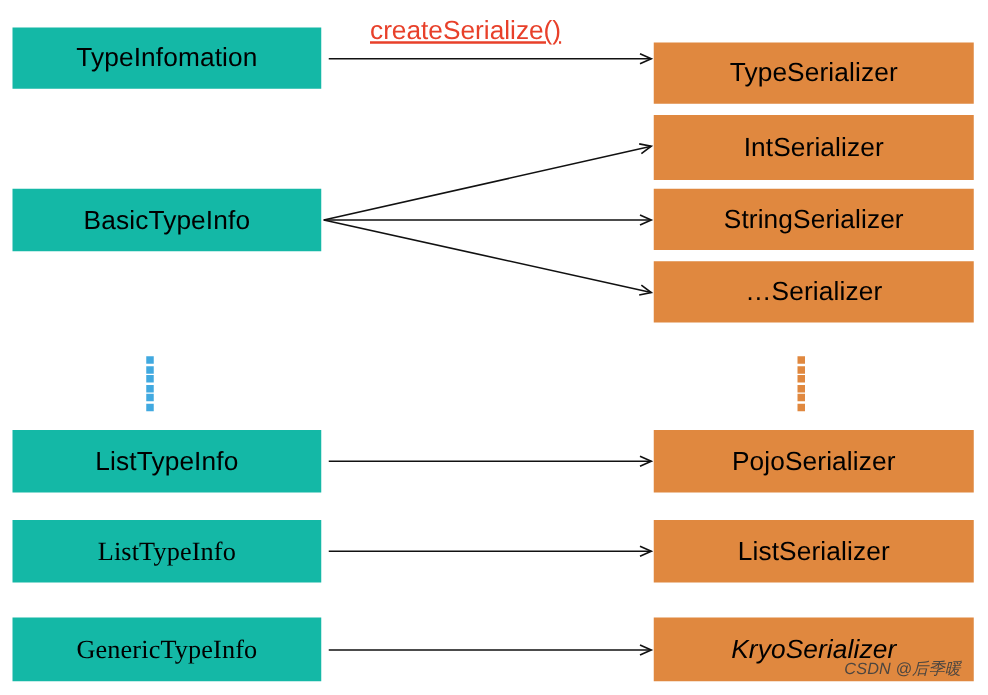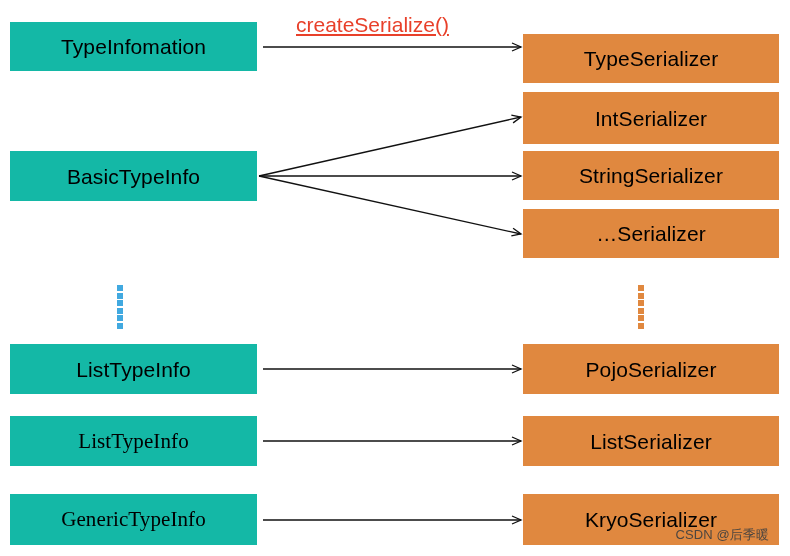--- a/index.html
+++ b/index.html
@@ -137,21 +137,21 @@
   </div>
 
   <div class="node orange" style="left:523px; top:344px; width:256px; height:50px;">
     <span>PojoSerializer</span>
   </div>
 
   <div class="node orange" style="left:523px; top:416px; width:256px; height:50px;">
     <span>ListSerializer</span>
   </div>
 
-  <div class="node orange" style="left:523px; top:494px; width:256px; height:51px;">
+  <div class="node orange" style="left:523px; top:494px; width:256px; height:51px;font-style:italic;">
     <span>KryoSerializer</span>
     <div class="watermark" style="right:10px; bottom:4px;">CSDN @后季暖</div>
   </div>
 
   <div class="dots blue" style="left:117px; top:285px; width:6px; height:44px;">
     <span></span>
     <span></span>
     <span></span>
     <span></span>
     <span></span>

